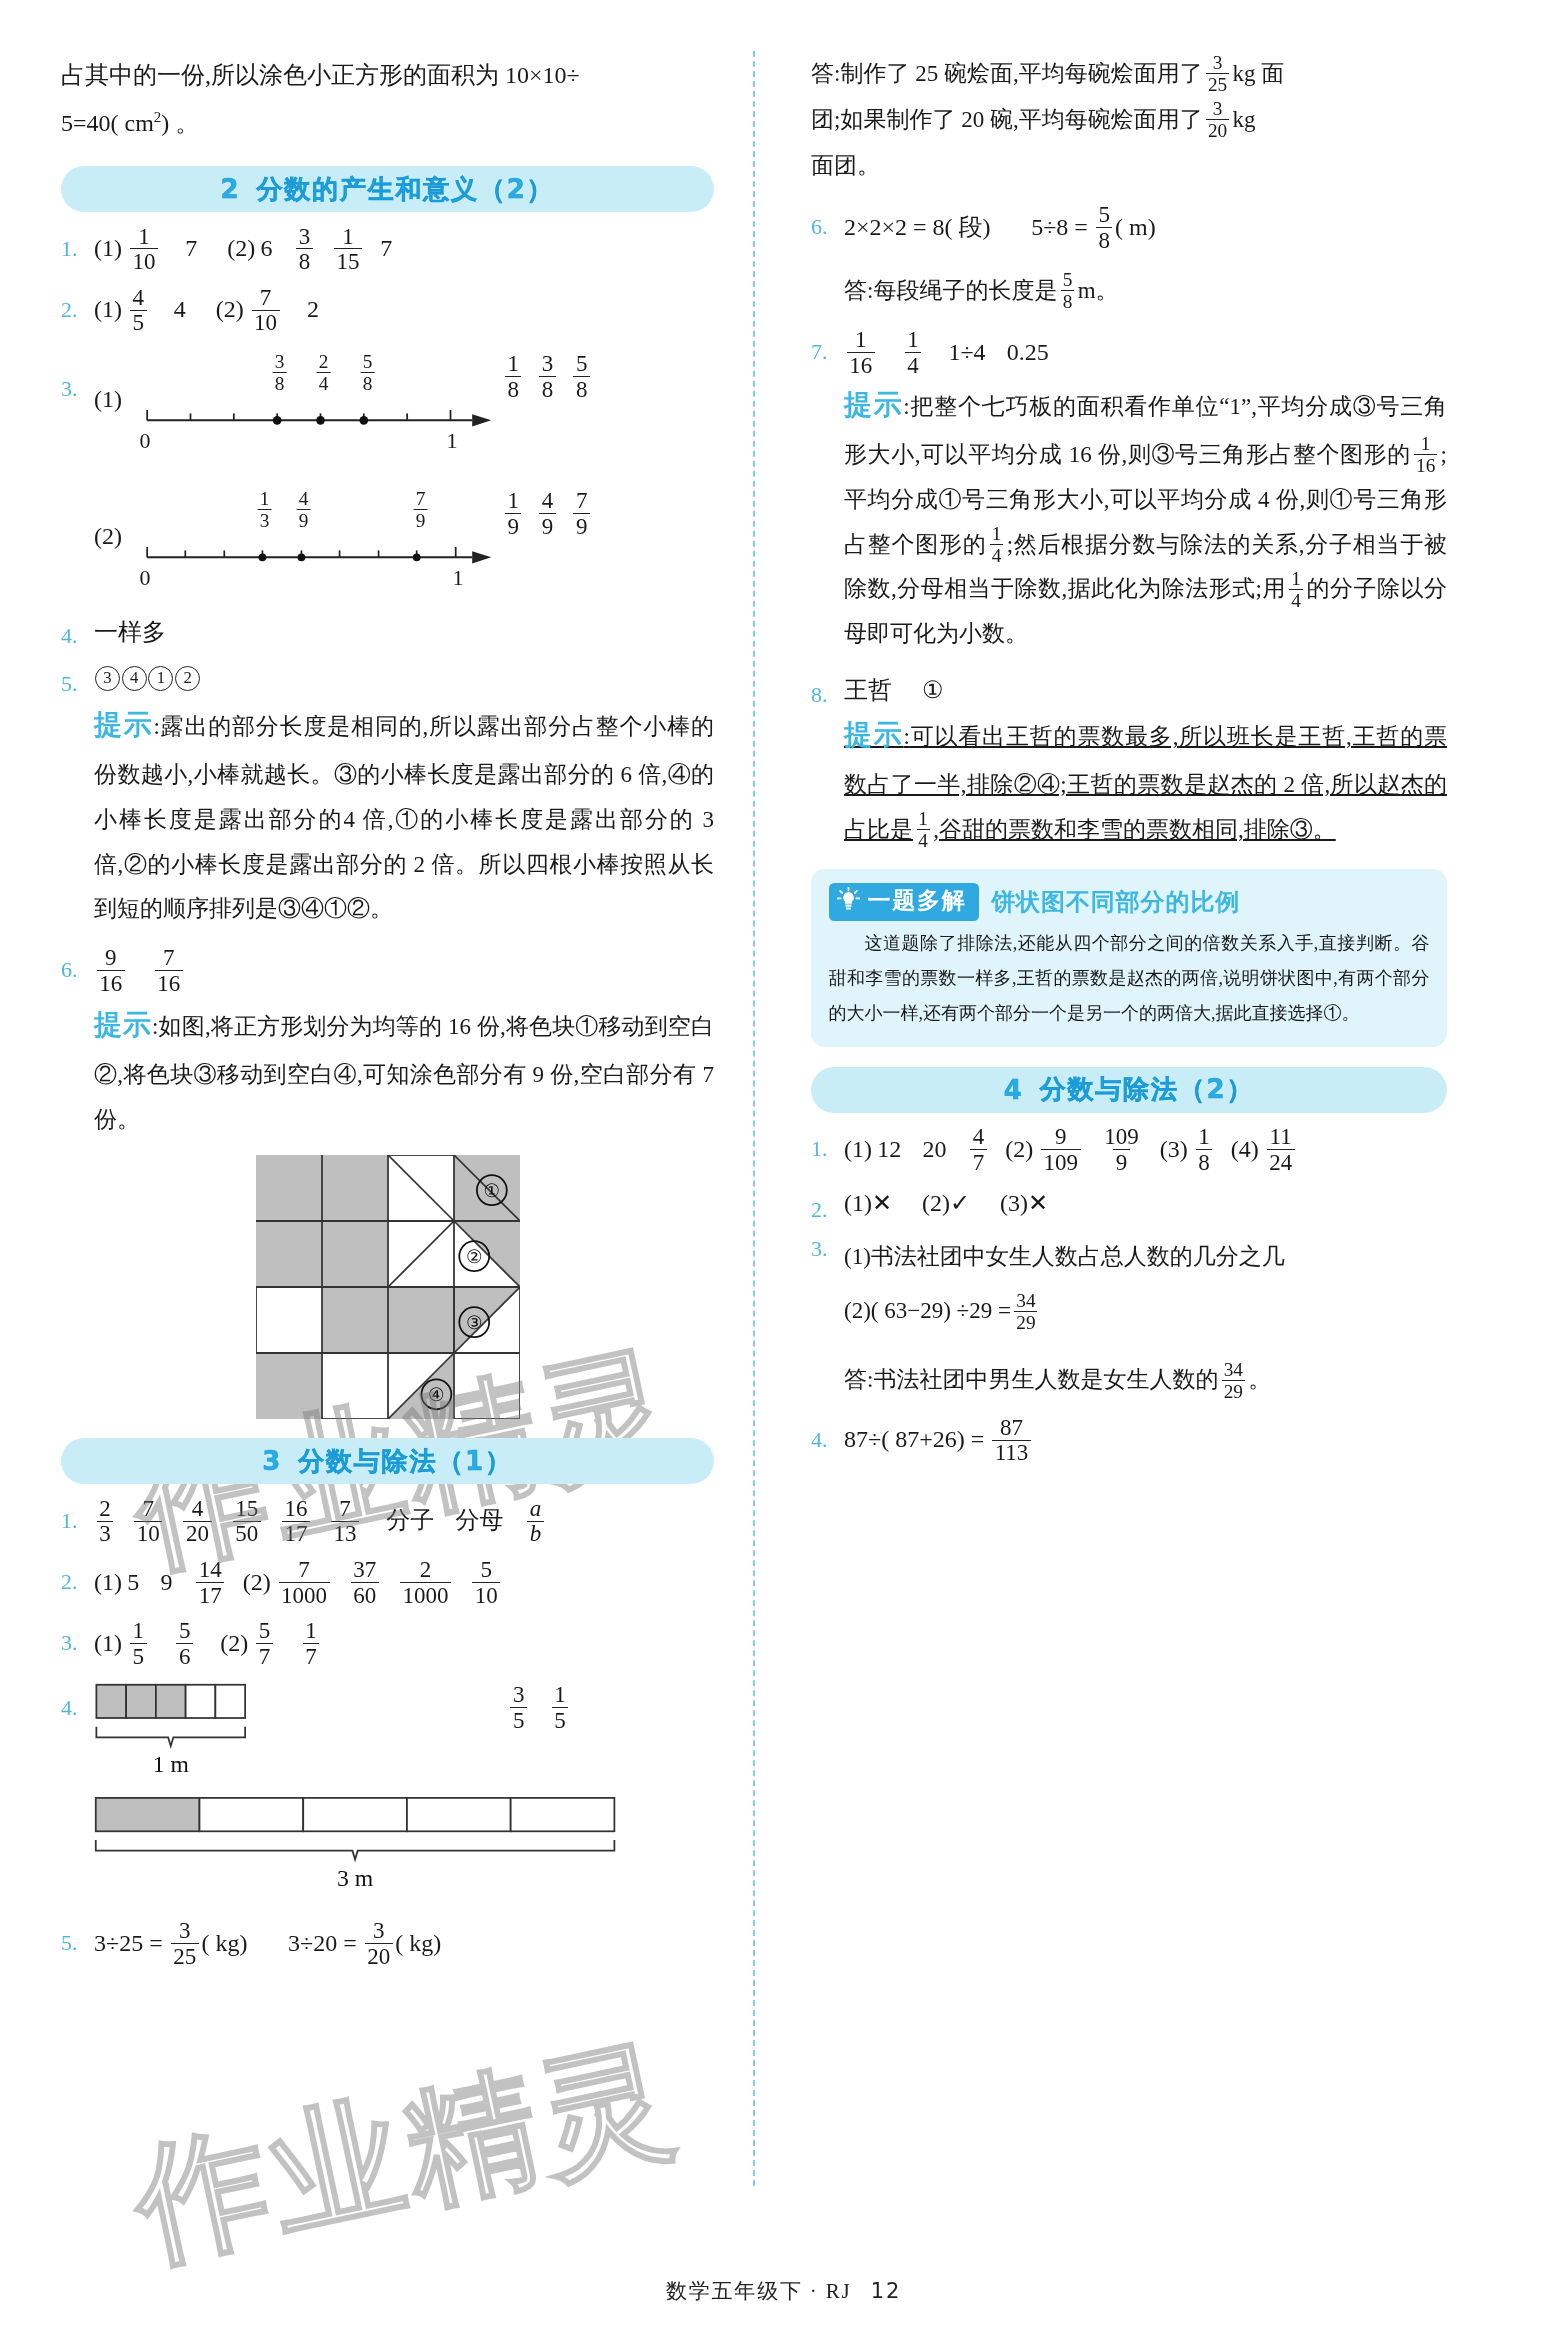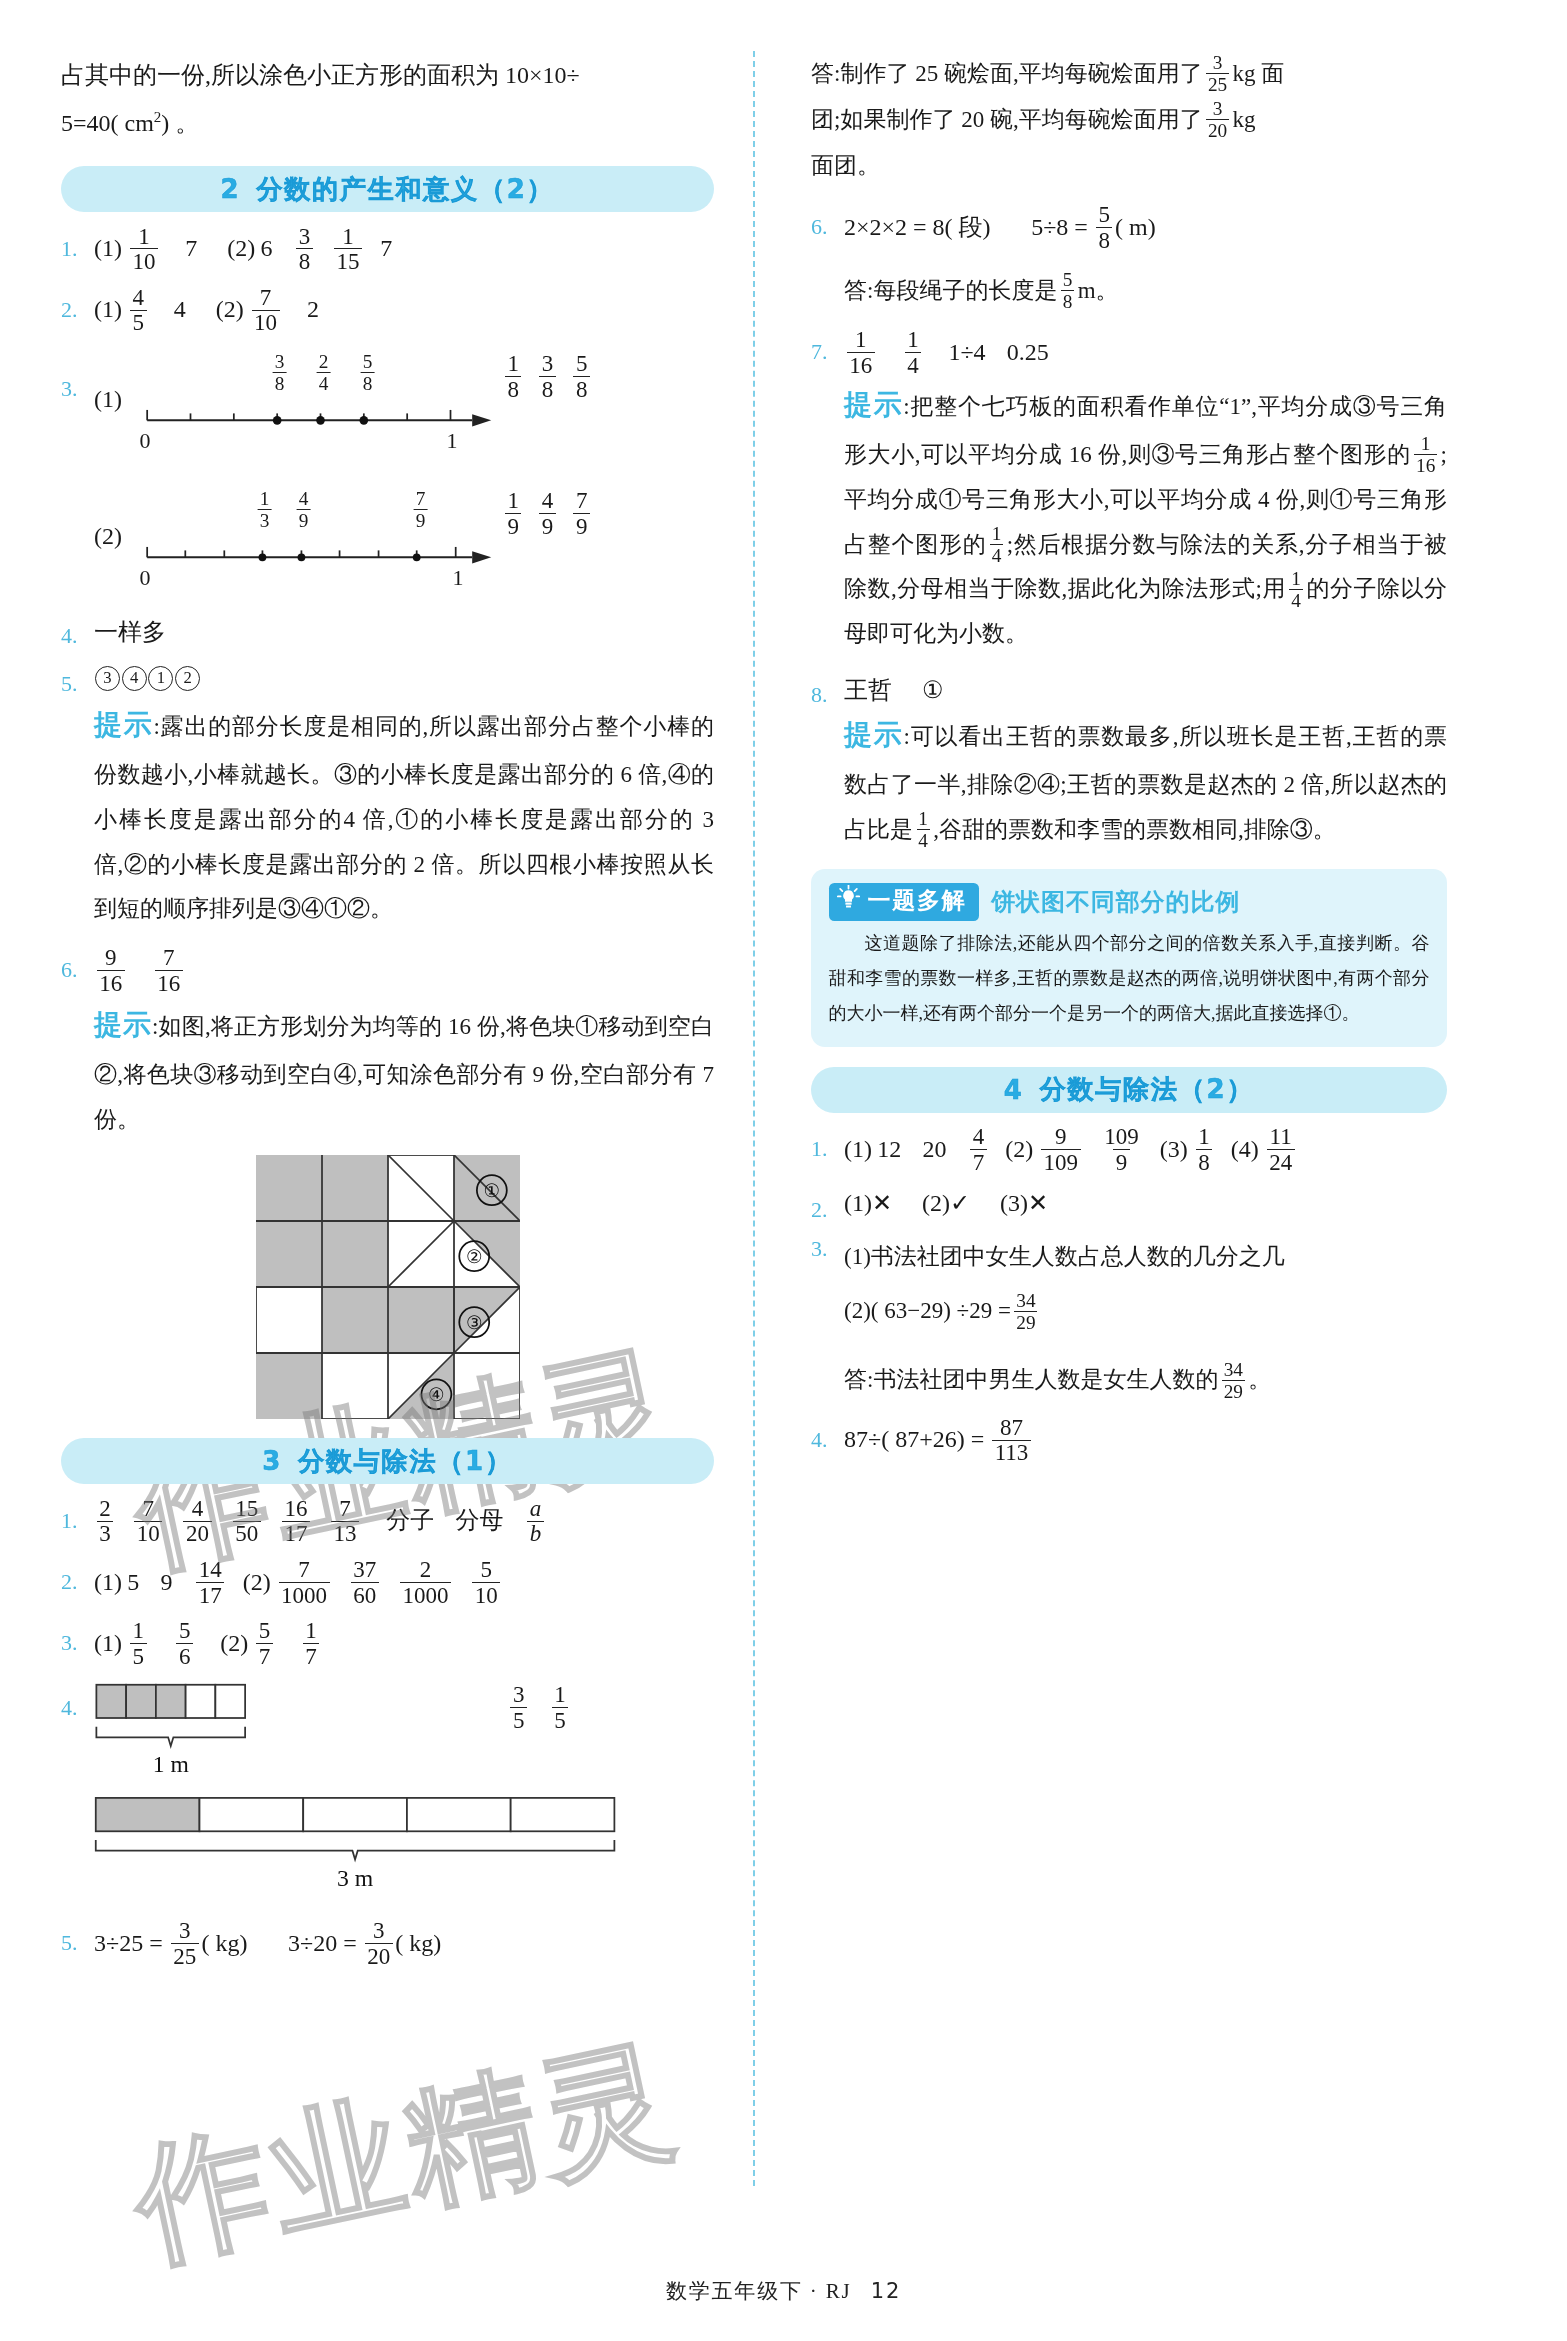--- a/index.html
+++ b/index.html
@@ -98,21 +98,21 @@
   
   .ms-box{
     background:#dff4fb;border-radius:14px;padding:14px 17.6px 16px 17.6px;
     margin:16px 0 8.8px 0;
   }
   .ms-head{display:flex;align-items:center;margin-bottom:5.3px;}
   .ms-tag{
     background:#2fa9e0;color:#fff;border-radius:5.3px;
     font-family:"DejaVu Sans","Liberation Sans",sans-serif;
     font-weight:bold;font-size:23px;letter-spacing:1.8px;
-    padding:2.6px 12.3px 4.4px 8.8px;display:flex;align-items:flex-start;
+    padding:2.6px 12.3px 4.4px 8.8px;display:flex;align-items:flex-end;
   }
   .bulb{margin-right:7px;display:inline-block;}
   .ms-title{
     color:#3cb7e2;font-weight:bold;font-size:24px;letter-spacing:0.9px;
     font-family:"DejaVu Sans","Liberation Sans",sans-serif;
     margin-left:12.3px;
   }
   .ms-body{font-size:18px;line-height:1.95;text-indent:2em;text-align:justify;}
   
   .footer{
@@ -666,21 +666,21 @@
       </div>
 
       <div class="row" style="margin-bottom:1.8px;">
         <div class="qnum">8.</div>
         <div class="ans" style="padding-top:7px;text-align:right;">
           <span>王哲</span>
           <span class="gap"></span>
           <span>①</span>
         </div>
       </div>
-      <div class="para block" style="margin-left:33px;">
+      <div class="para block" style="margin-left:33px;text-decoration:underline;">
         <span class="hint-label">提示</span><span>:</span><span>可以看出王哲的票数最多,所以班长是王哲,王哲的票数占了一半,排除②④;王哲的票数是赵杰的 2 倍,所以赵杰的占比是</span><span class="ifrac">
             <span class="num">1</span>
             <span class="den">4</span>
           </span><span>,谷甜的票数和李雪的票数相同,排除③。</span>
       </div>
 
       <div class="ms-box">
         <div class="ms-head">
           <span class="ms-tag">
             <span class="bulb">

